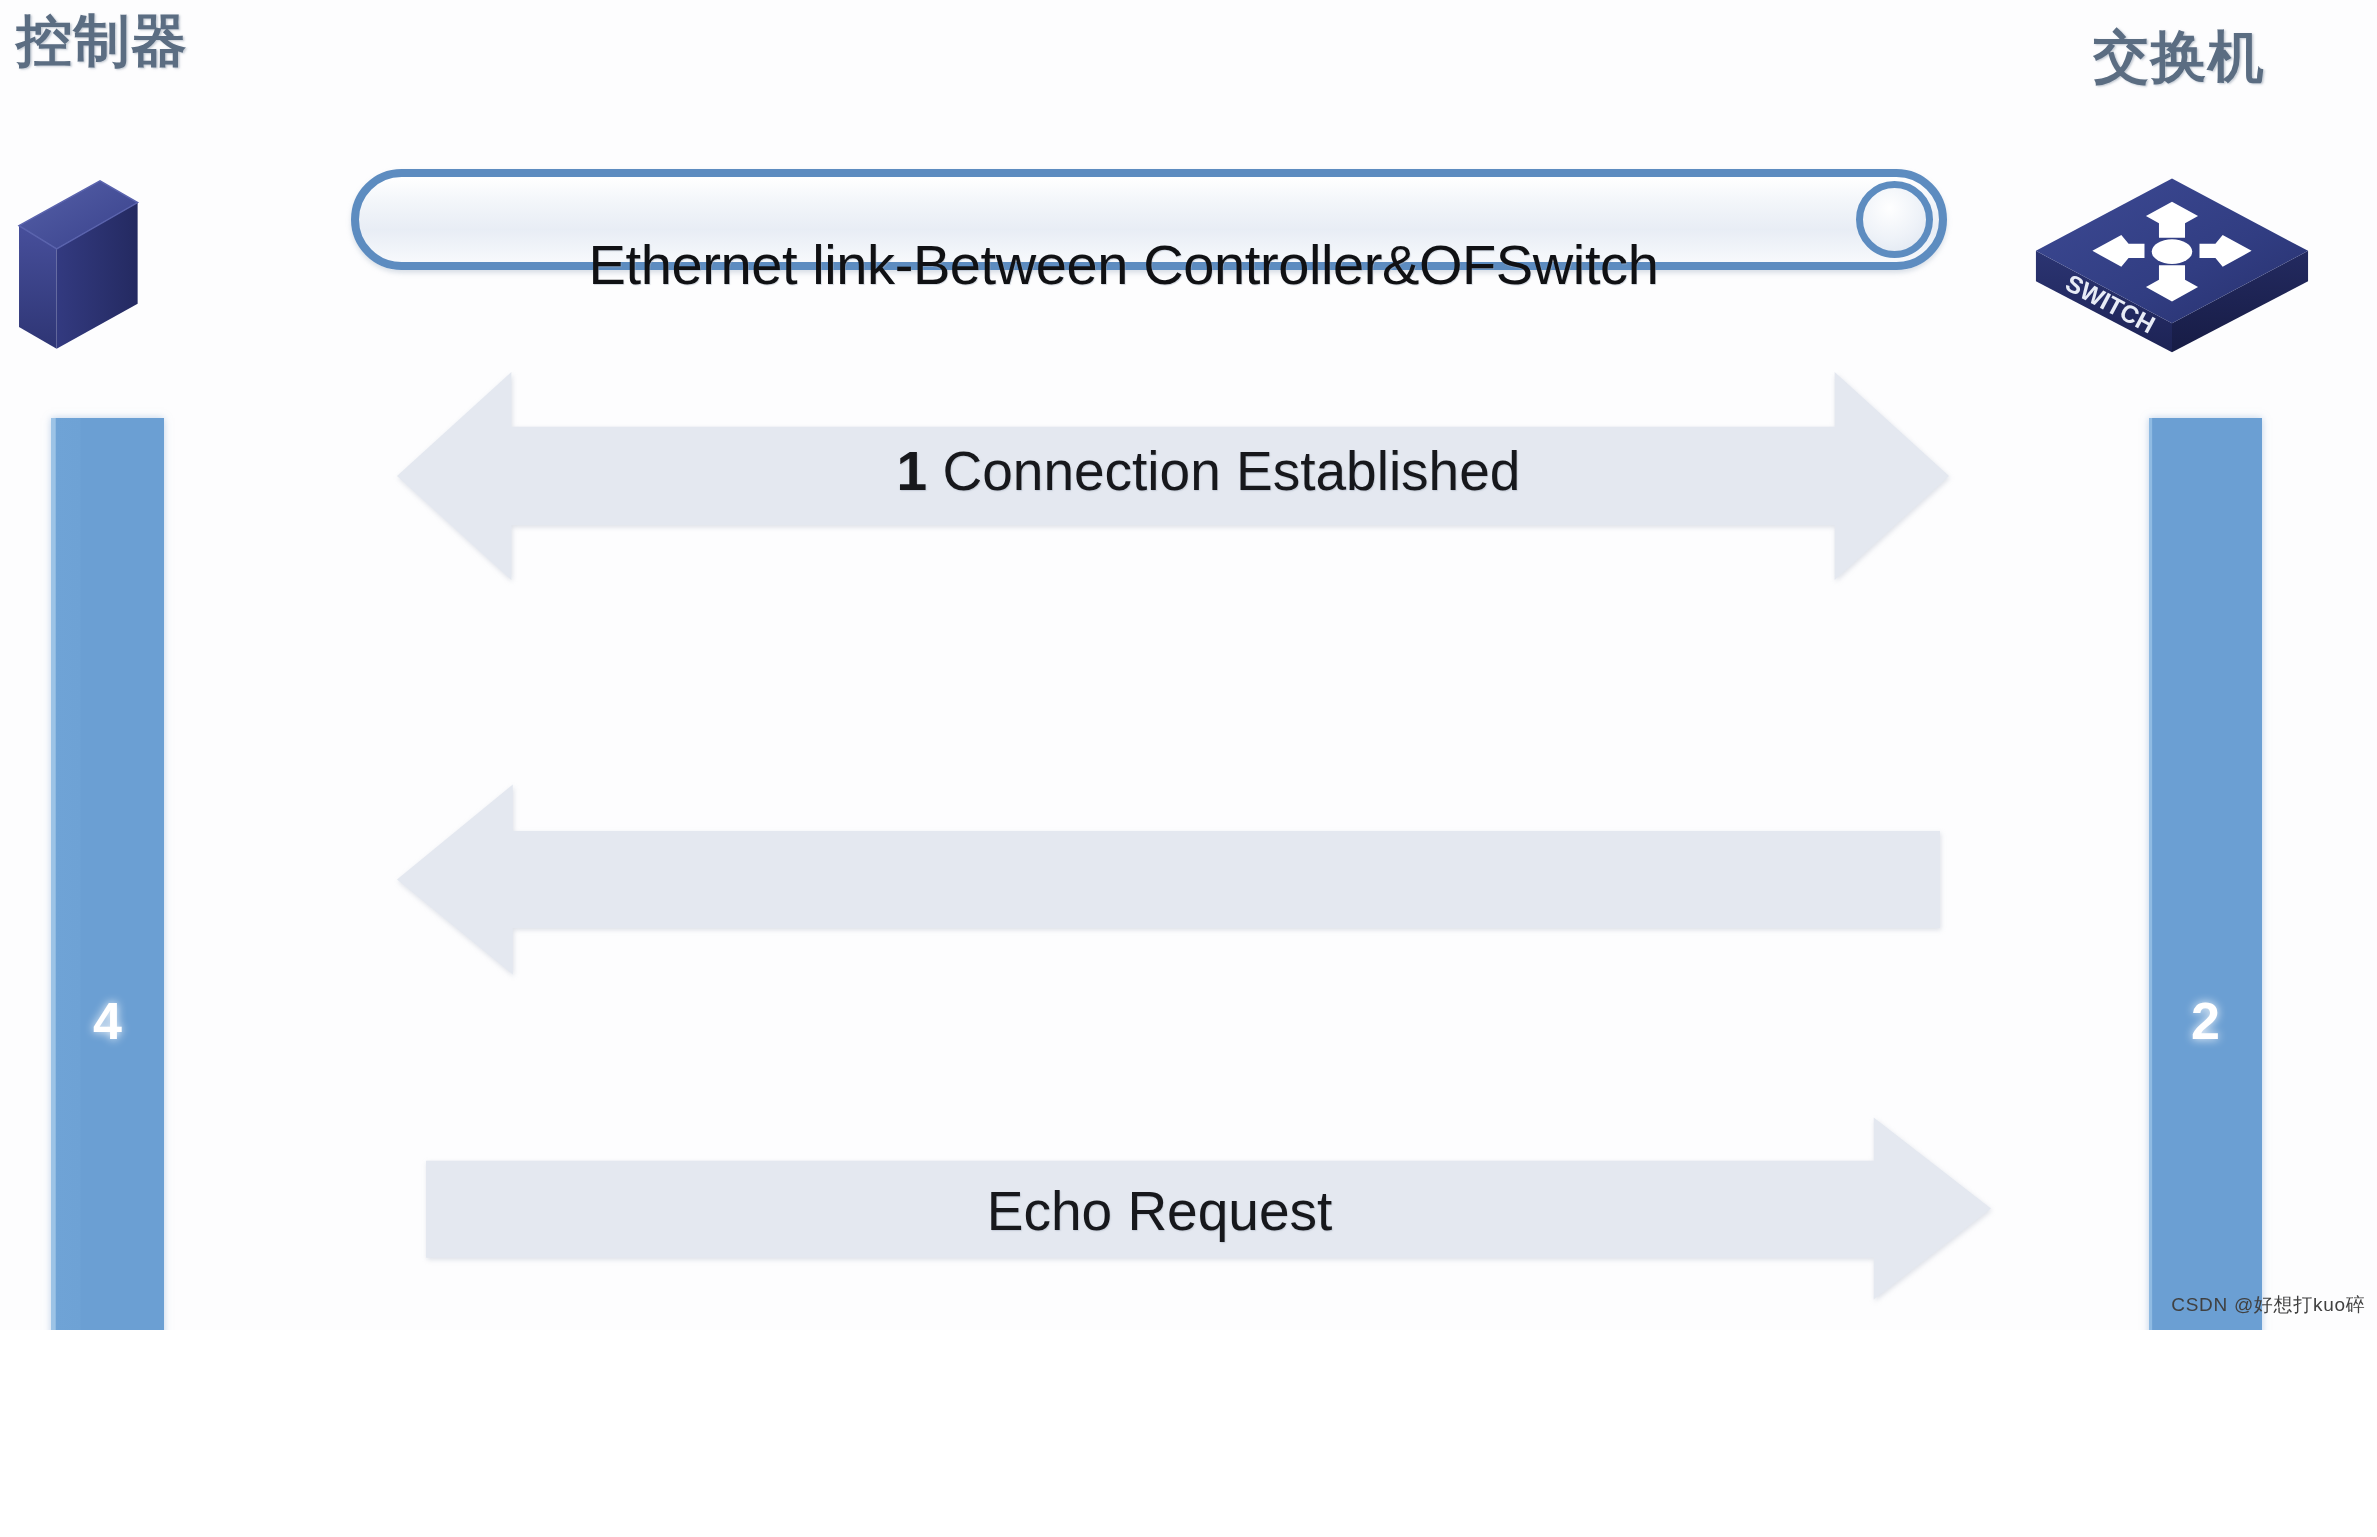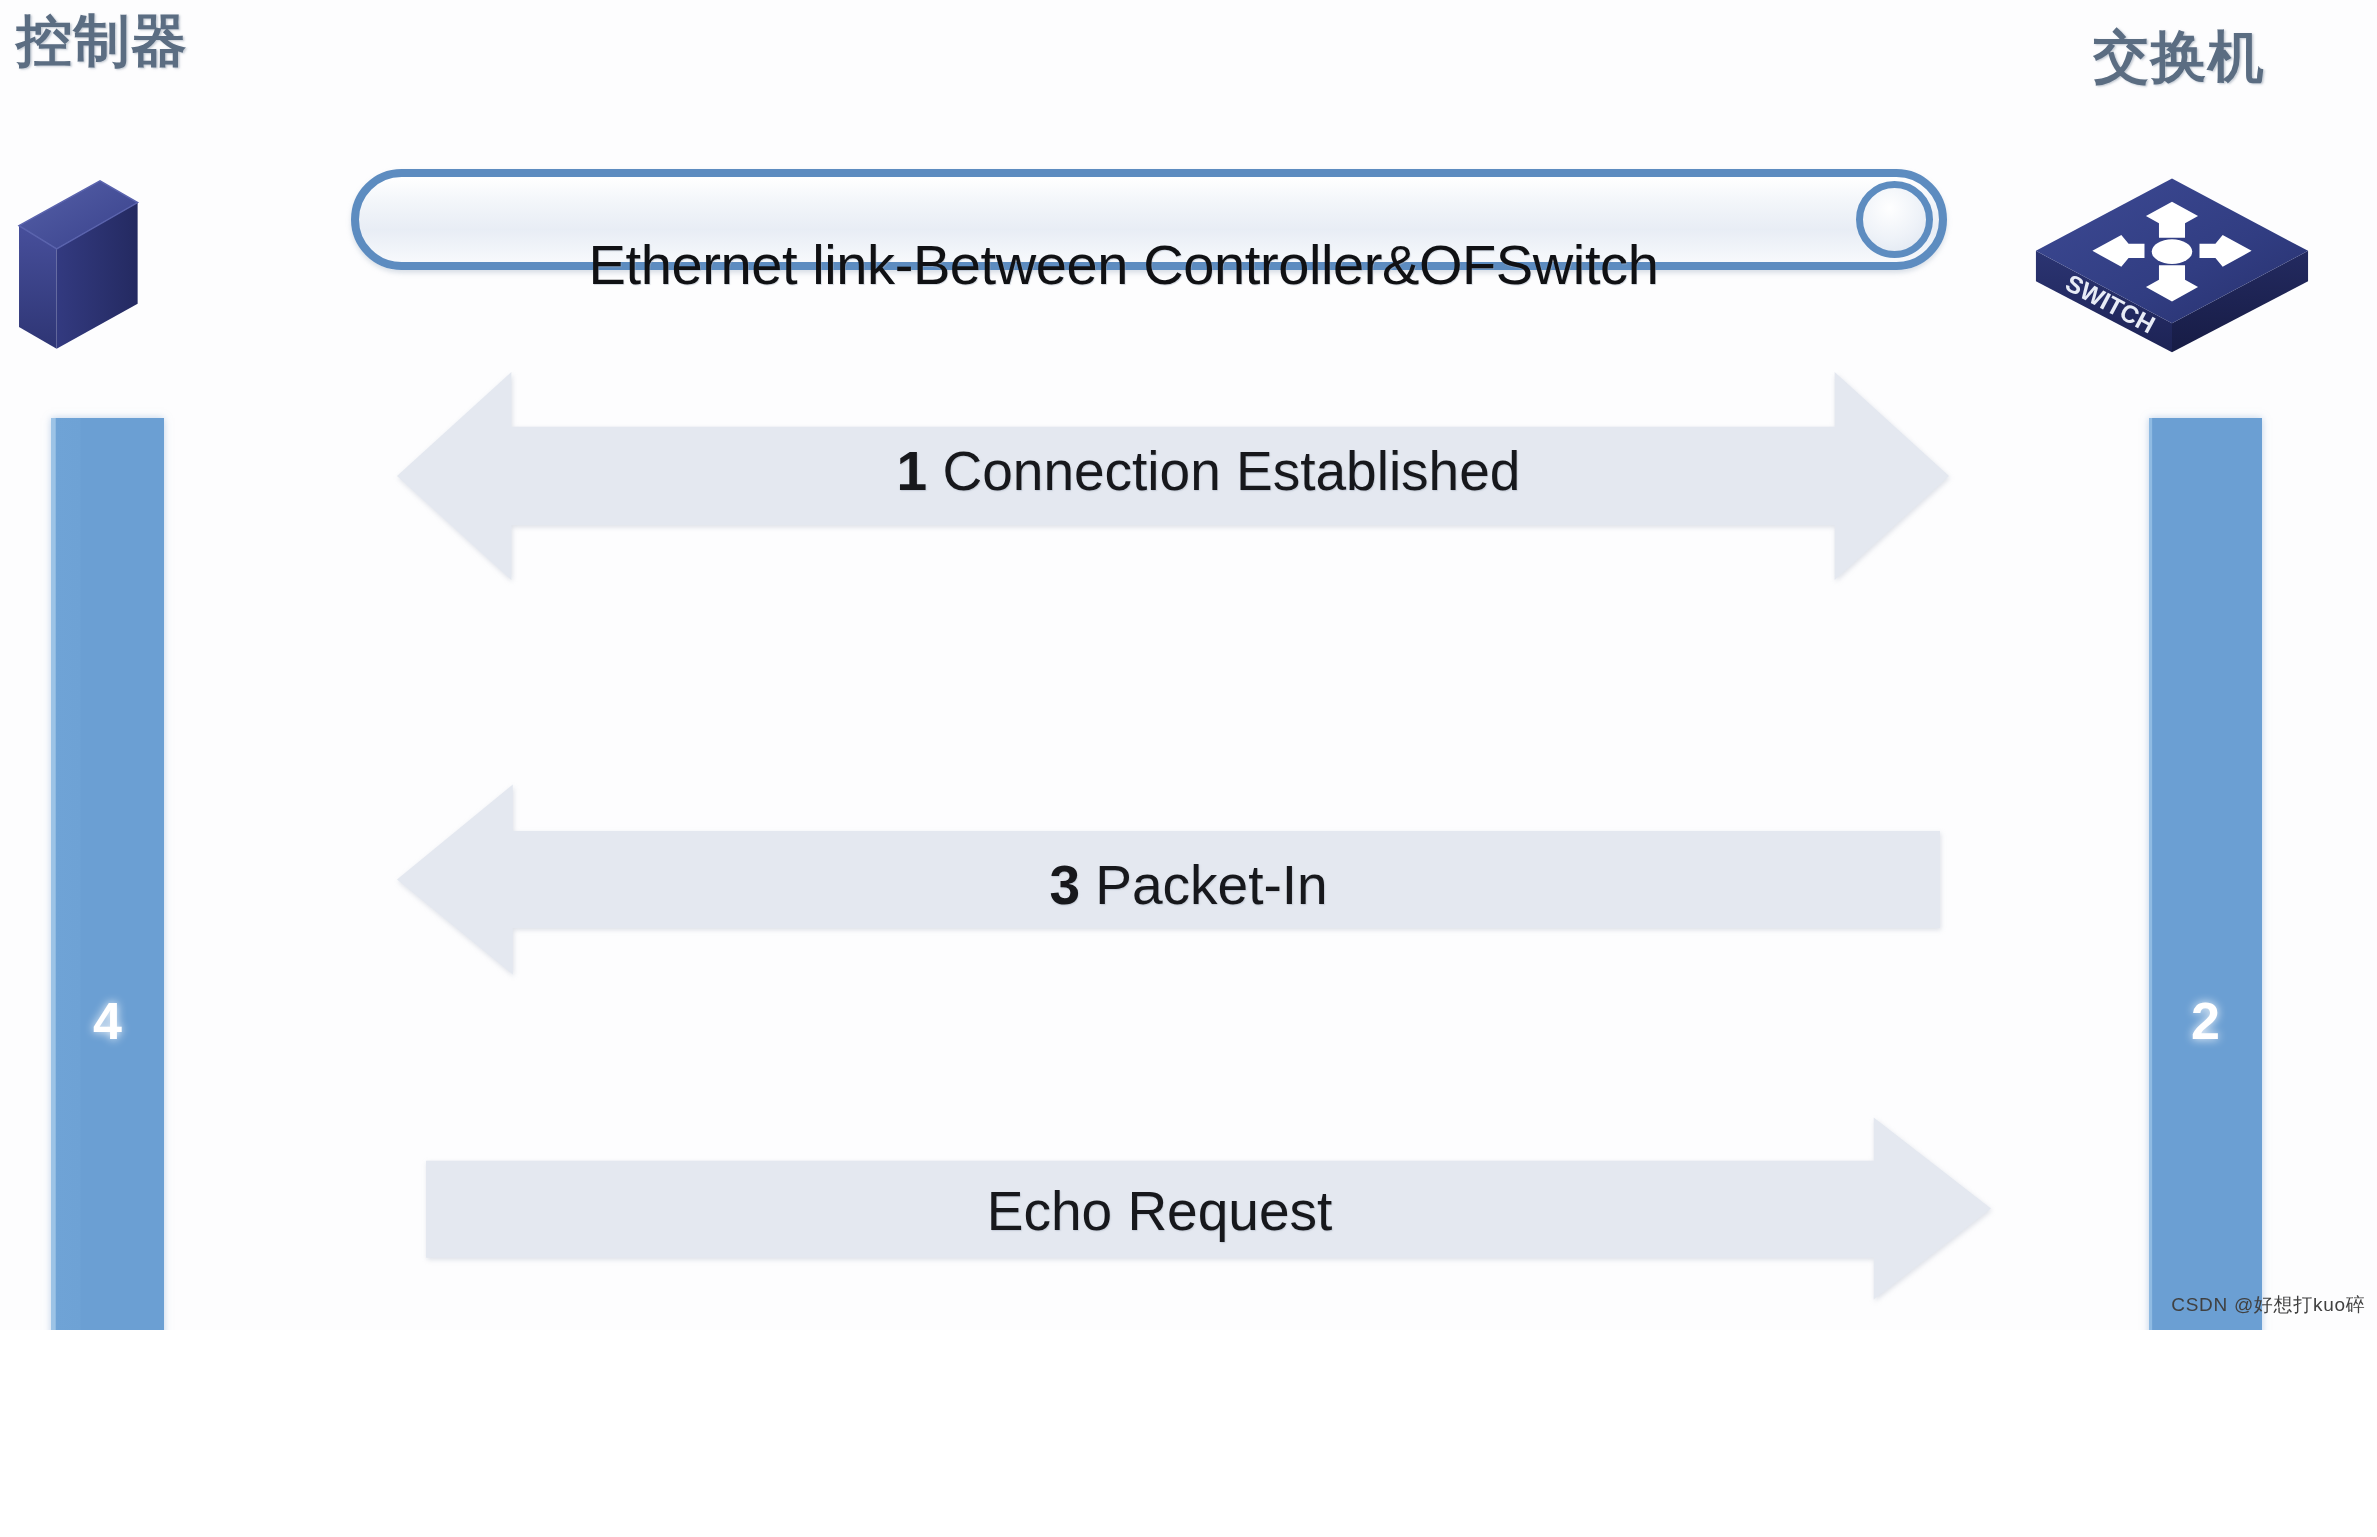--- a/index.html
+++ b/index.html
@@ -256,23 +256,20 @@
   </div>
   <div class="msg-label" id="label-connection">
     <b>1</b><span>&nbsp;</span><span>Connection Established</span>
   </div>
 
   <div class="msg-arrow" id="arrow-packetin">
     <svg viewBox="0 0 2132 266" preserveAspectRatio="none" xmlns="http://www.w3.org/2000/svg">
       <path d="M0 133 L160 2 L160 66 L2132 66 L2132 200 L160 200 L160 264 Z" fill="#e4e8f0"></path>
     </svg>
   </div>
-  <div class="msg-label" id="label-packetin">
-    <b>3</b><span>&nbsp;</span><span>Packet-In</span>
-  </div>
 
   <div class="msg-arrow" id="arrow-echoreq">
     <svg viewBox="0 0 2162 256" preserveAspectRatio="none" xmlns="http://www.w3.org/2000/svg">
       <path d="M0 62 L2000 62 L2000 2 L2162 128 L2000 254 L2000 196 L0 196 Z" fill="#e4e8f0"></path>
     </svg>
   </div>
   <div class="msg-label" id="label-echoreq">Echo Request</div>
 
   <div class="msg-arrow" id="arrow-echoreply">
     <svg viewBox="0 0 2098 244" preserveAspectRatio="none" xmlns="http://www.w3.org/2000/svg">

